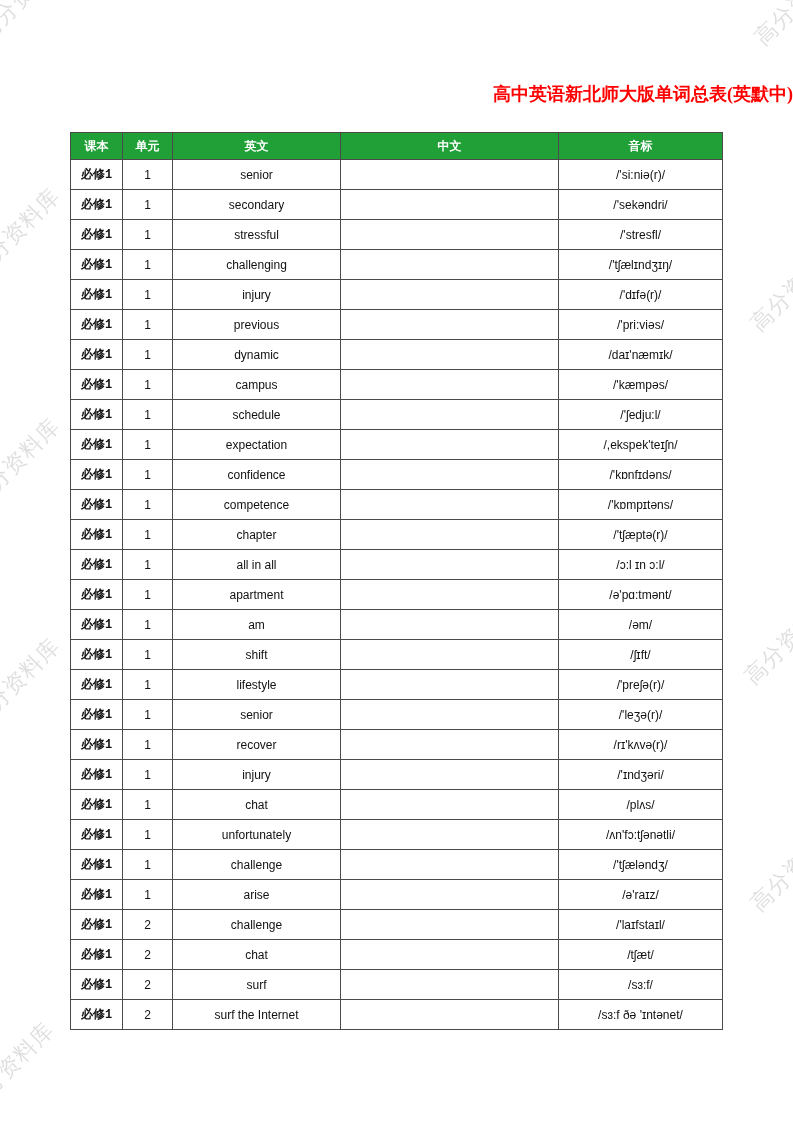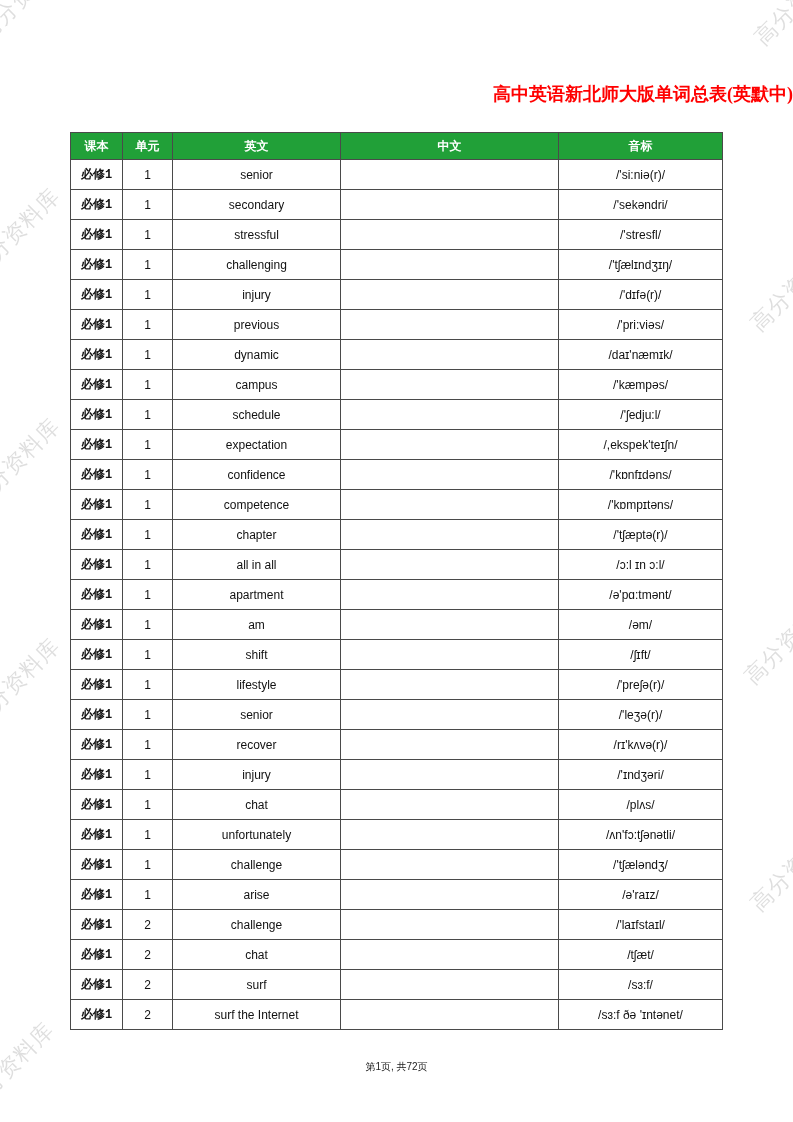--- a/index.html
+++ b/index.html
@@ -328,15 +328,14 @@
         <tr>
           <td class="book">必修1</td>
           <td class="unit">2</td>
           <td class="english">surf the Internet</td>
           <td class="chinese"></td>
           <td class="phonetic">/sɜ:f ðə 'ɪntənet/</td>
         </tr>
       </tbody>
   </table>
 
-  <div class="footer">第1页, 共72页</div>
 
 </div>
 
 </body></html>

